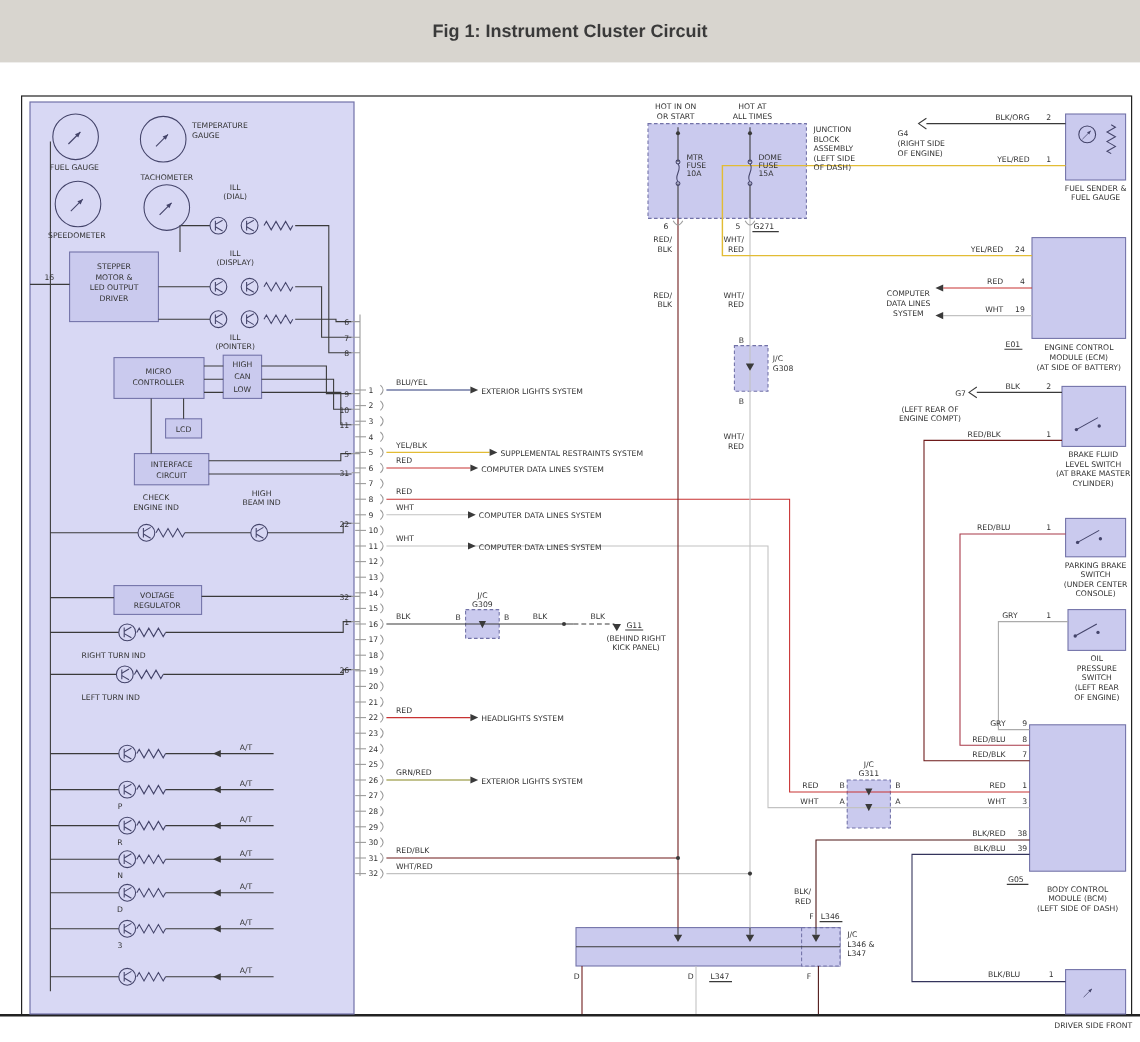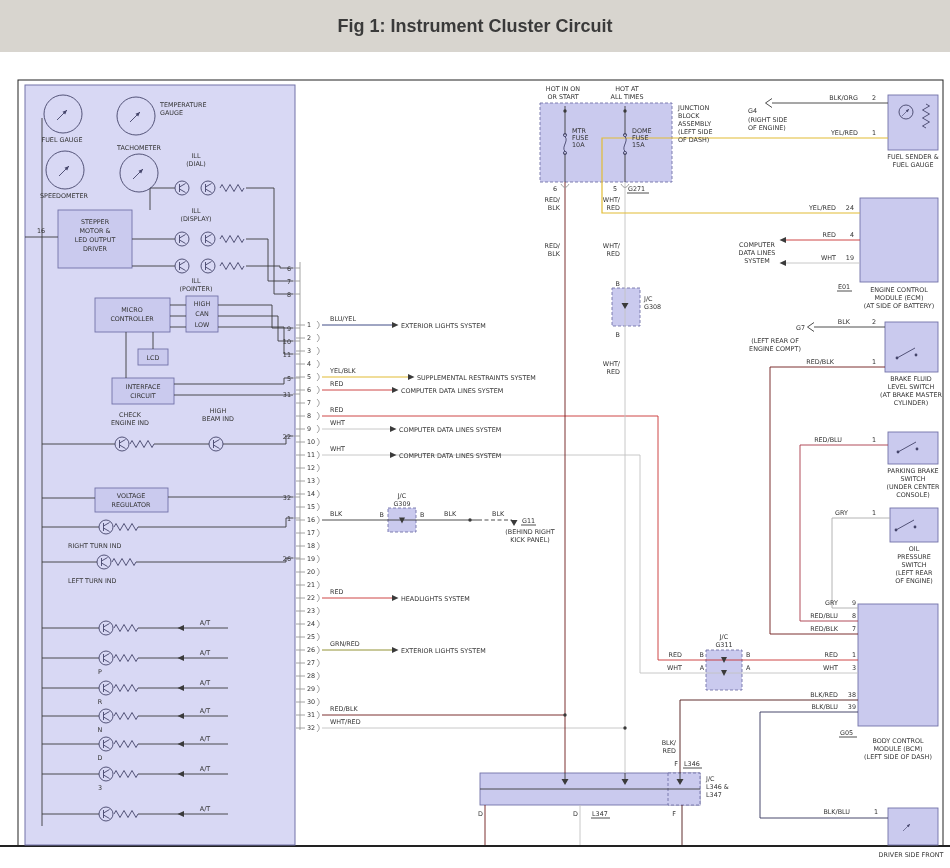--- a/index.html
+++ b/index.html
@@ -1,17 +1,17 @@
 <!DOCTYPE html>
 <html><head>
 <meta charset="utf-8">
 <style>
   html,body{margin:0;padding:0;background:#fff;font-family:"Liberation Sans",sans-serif}
   .header{height:52px;background:#d8d5cf;display:flex;align-items:center;justify-content:center}
-  .header h1{margin:0;font-size:18px;font-weight:bold;color:#3a3a3a;font-family:"Liberation Sans",sans-serif}
+  .header h1{margin:0;font-size:15px;font-weight:bold;color:#3a3a3a;font-family:"Liberation Sans",sans-serif}
   svg{display:block}
   svg text{font-family:"DejaVu Sans",sans-serif;font-size:6.4px;fill:#333}
   .tm{text-anchor:middle}.te{text-anchor:end}
   .w{fill:none;stroke-width:0.9}
   .wk{stroke:#3a3a3a}.wgy{stroke:#9a9a9a}.wr{stroke:#c83232}.wdr{stroke:#6e1a1a}
   .wrb{stroke:#a83848}.wy{stroke:#e2bc34;stroke-width:1.2}.wn{stroke:#2a3878}
   .wo{stroke:#86861e}.wg{stroke:#ababab}.wwr{stroke:#c2c2c2}.wbb{stroke:#34345c}.wbr{stroke:#4e1616}
   .dash2{stroke-dasharray:4 2.5}
   .box{fill:#cacaee;stroke:#7272a8;stroke-width:0.9}
   .dashbox{fill:#cacaee;stroke:#7272a8;stroke-width:0.9;stroke-dasharray:3 2}

